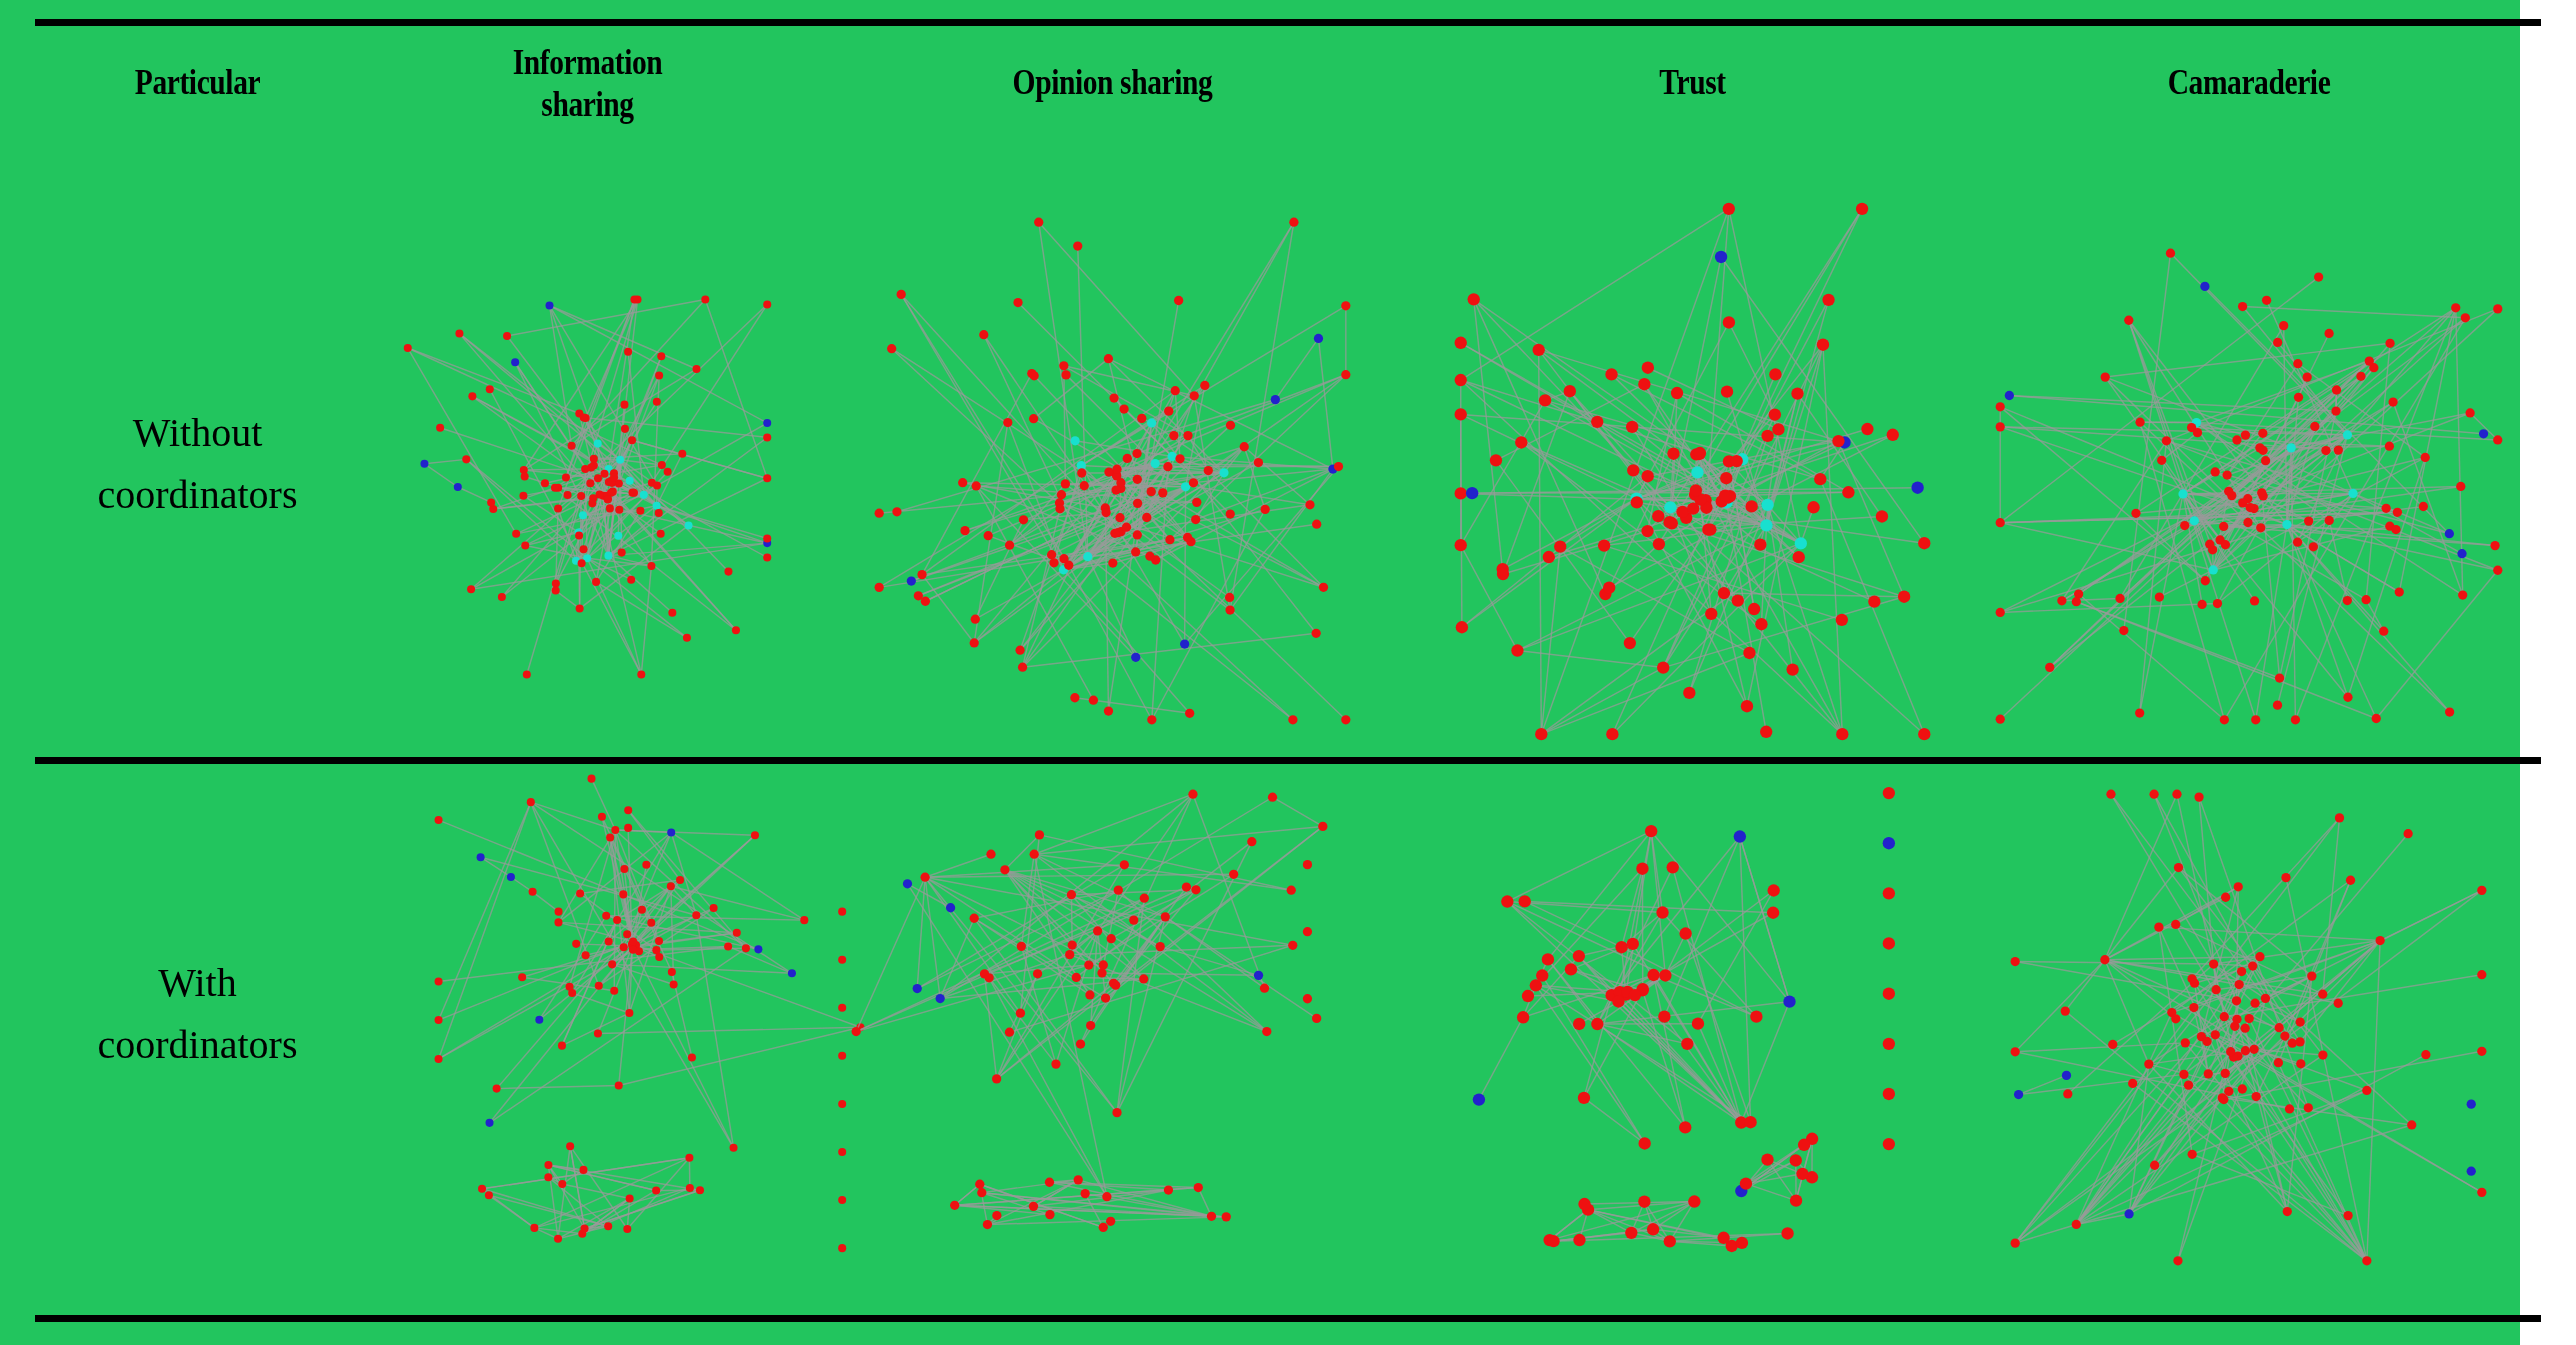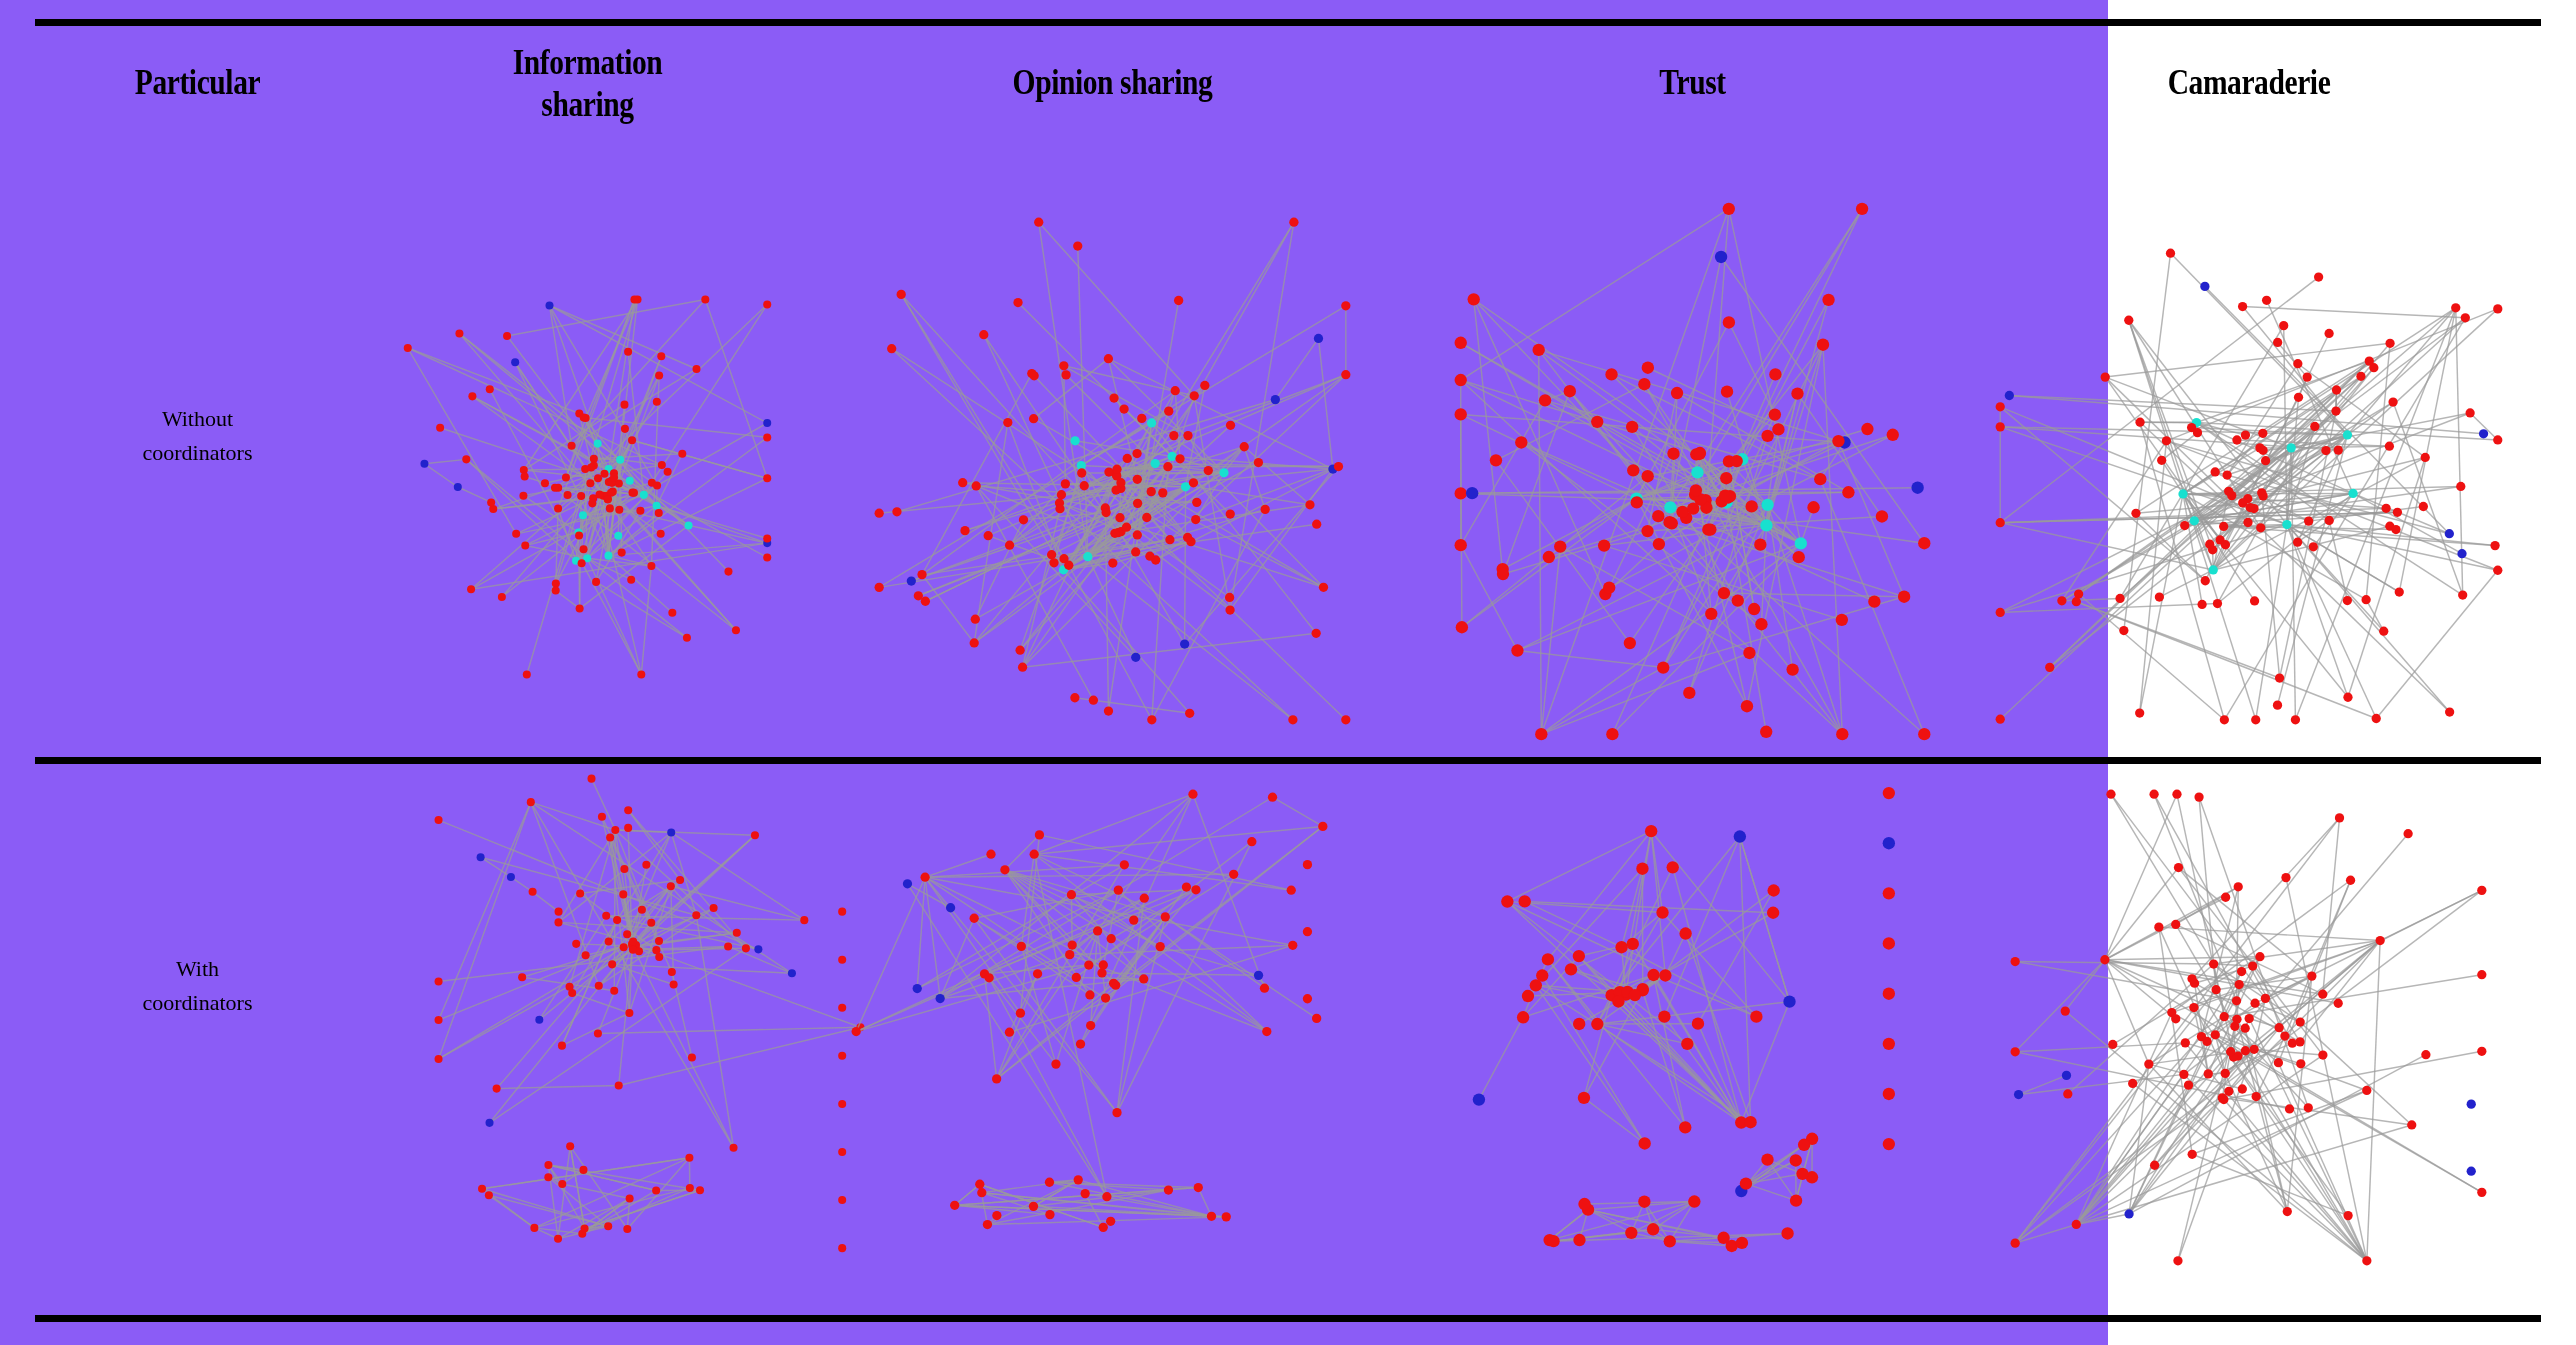--- a/index.html
+++ b/index.html
@@ -3,21 +3,21 @@
 <meta charset="utf-8">
 <title>Network comparison table</title>
 <style>
   html,body{margin:0;padding:0;background:#ffffff;}
   body{
     width:2576px;height:1346px;
     font-family:"Liberation Serif","DejaVu Serif",serif;
     color:#000000;
     overflow:hidden;
   }
-  #sheet{position:relative;width:2108px;height:1346px;background:#8b5cf6;}
+  #sheet{position:relative;width:2520px;height:1346px;background:#22c55e;}
 
   
   .rule{position:absolute;left:35px;width:2506px;background:#000;}
   .rule.top{top:19.3px;height:7px;}
   .rule.mid{top:757px;height:7px;}
   .rule.bot{top:1315px;height:7px;}
 
   
   .hdr{
     position:absolute;top:36px;height:93px;
@@ -31,21 +31,21 @@
     transform:scaleX(0.82);
     transform-origin:center center;
     white-space:pre-line;
   }
   .hdr.two-line{top:25px;height:116px;}
 
   
   .rowlabel{
     position:absolute;left:35px;width:325px;
     text-align:center;
-    font-size:22px;
+    font-size:40px;
     line-height:1.55;
     white-space:pre-line;
     font-weight:400;
   }
   #label-r1{top:402px;}
   #label-r2{top:952px;text-align:center;}
 
   
   .cell{position:absolute;overflow:hidden;}
   .cell svg{display:block;}

